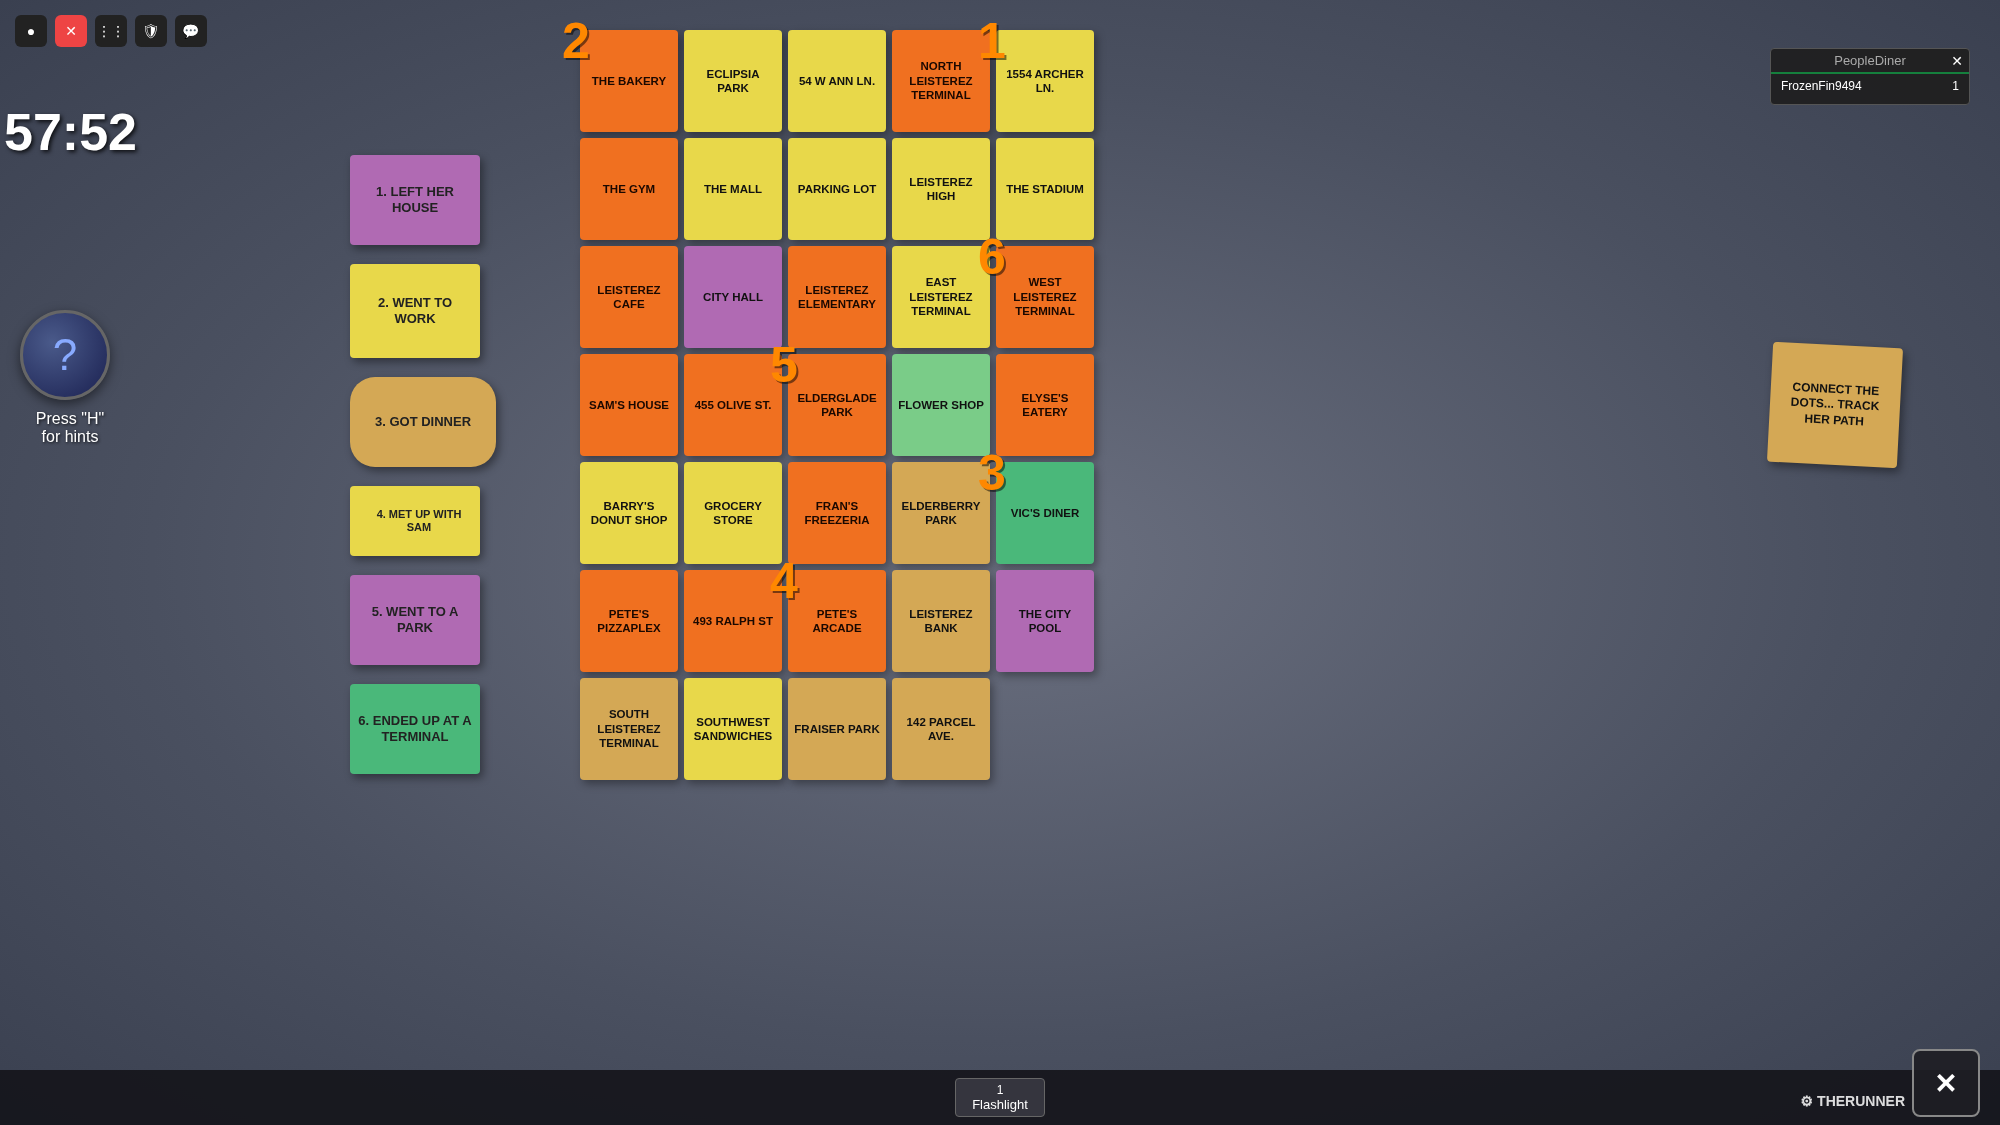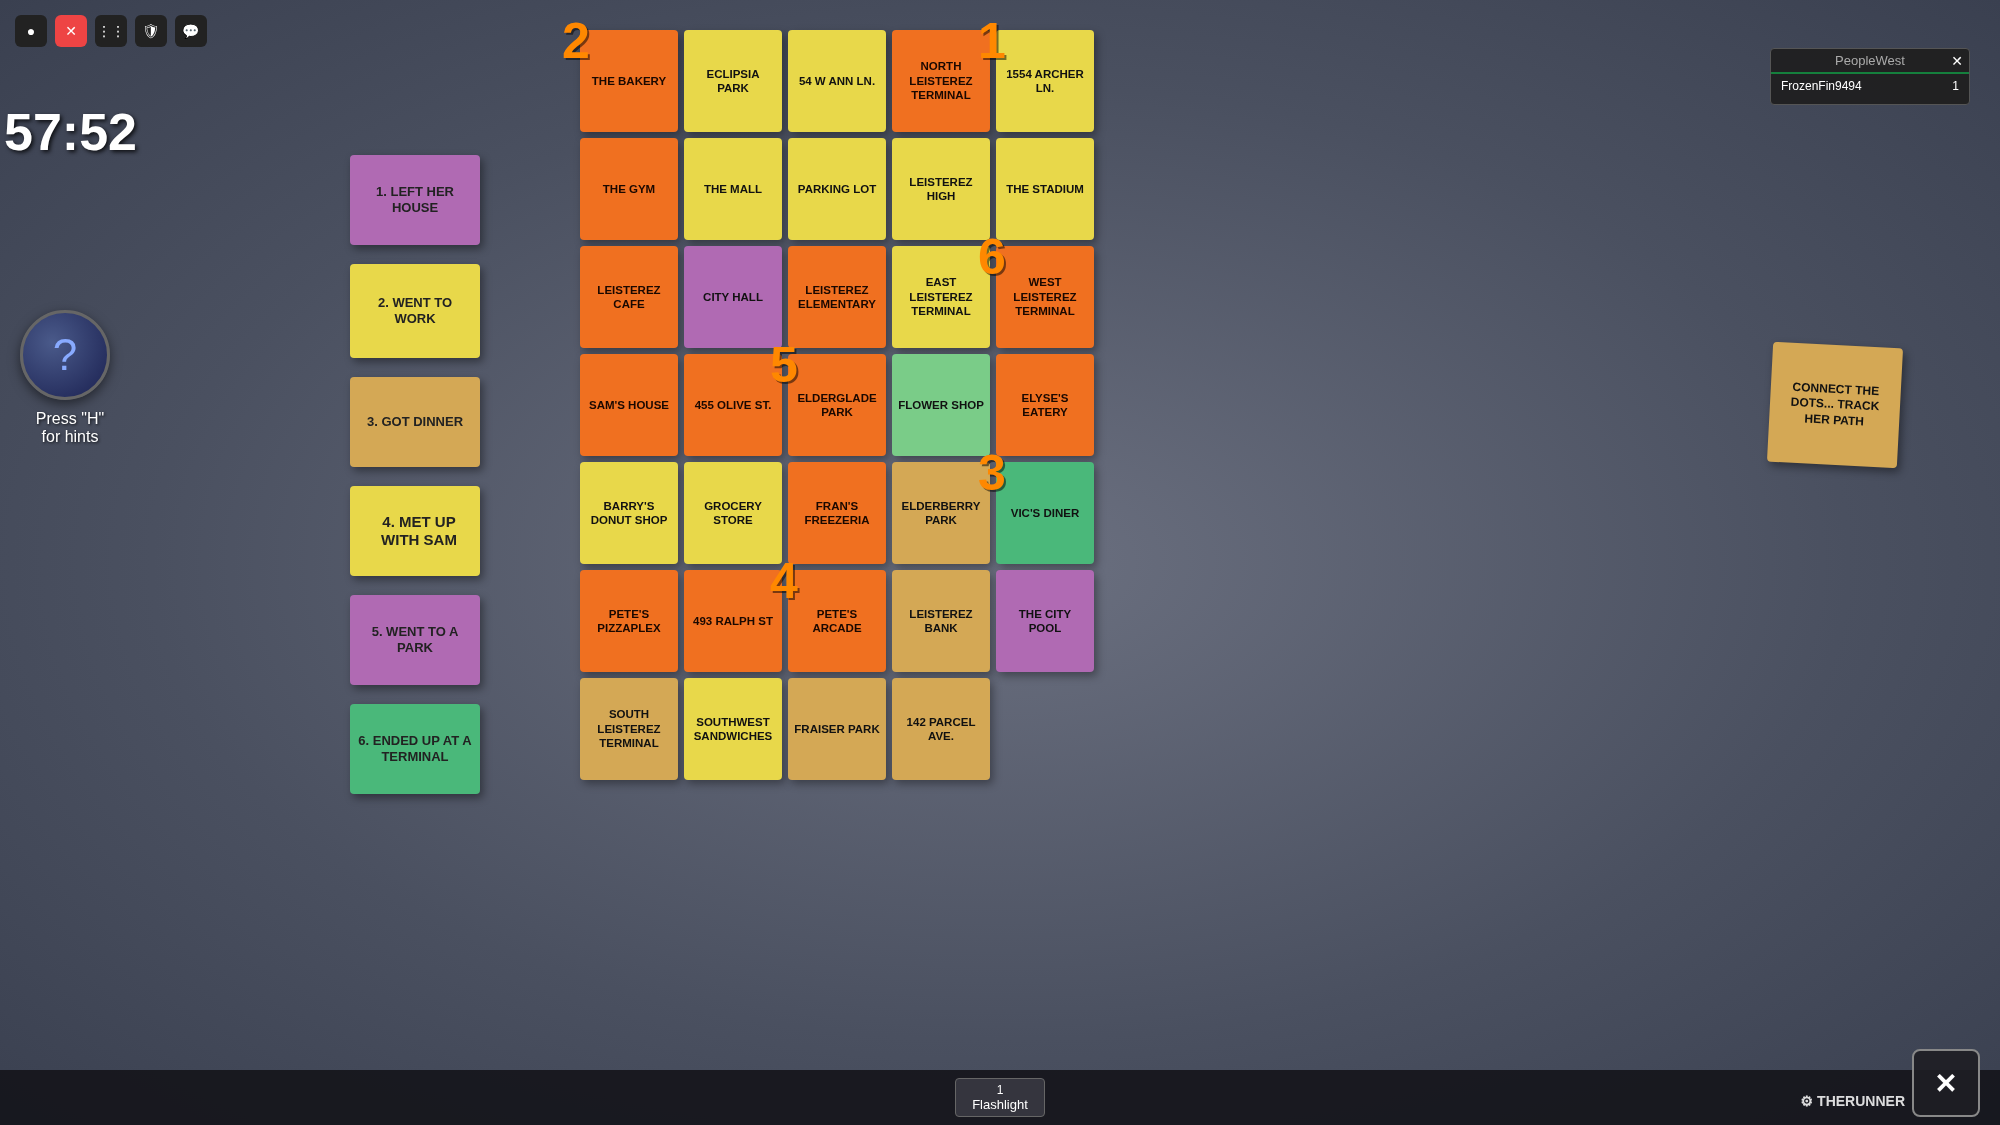--- a/index.html
+++ b/index.html
@@ -318,22 +318,22 @@
 <div class="timer">57:52</div>
 
 <div class="hint-btn">
   <span style="font-size:44px;">?</span>
 </div>
 <div class="hint-text">Press "H"<br>for hints</div>
 
 <div class="left-notes">
 <div class="sticky purple" style="width: 130px; height: 90px; font-size: 13px;">1. Left her House</div>
     <div class="sticky yellow" style="width: 130px; height: 94px; font-size: 13px;">2. Went to Work</div>
-    <div class="sticky tan" style="width: 130px; height: 90px; font-size: 13px;">3. Got Dinner</div>
-    <div class="sticky yellow" style="width: 130px; height: 90px; font-size: 15px; padding-left: 16px;">4. Met up with Sam</div>
+    <div class="sticky tan" style="width: 146px; height: 90px; font-size: 13px; border-radius: 25px;">3. Got Dinner</div>
+    <div class="sticky yellow" style="width: 130px; height: 70px; font-size: 11px; padding-left: 16px;">4. Met up with Sam</div>
     <div class="sticky purple" style="width: 130px; height: 90px; font-size: 13px;">5. Went to a Park</div>
     <div class="sticky green" style="width: 130px; height: 90px; font-size: 13px;">6. Ended up at a Terminal</div>
   </div>
 
 <div class="main-grid" id="main-grid">
 <div class="cell orange" style="position: relative; overflow: visible;">The Bakery<span class="num-badge" style="position: absolute; font-size: 50px; color: rgb(255, 136, 0); top: -20px; left: -18px; z-index: 30; pointer-events: none; text-shadow: rgba(0, 0, 0, 0.5) 2px 2px 0px;">2</span></div>
     <div class="cell yellow">Eclipsia Park</div>
     <div class="cell yellow">54 W Ann Ln.</div>
     <div class="cell orange">North Leisterez Terminal</div>
     <div class="cell yellow" style="position: relative; overflow: visible;">1554 Archer Ln.<span class="num-badge" style="position: absolute; font-size: 50px; color: rgb(255, 136, 0); top: -20px; left: -18px; z-index: 30; pointer-events: none; text-shadow: rgba(0, 0, 0, 0.5) 2px 2px 0px;">1</span></div>
@@ -369,21 +369,21 @@
   </div>
 
 <div class="right-note">
   <div class="connect-note">Connect the dots... Track her Path</div>
 </div>
 
 <div class="scoreboard">
   <span class="score-close">✕</span>
   <div class="score-header">
     <span>People</span>
-    <span>West</span>
+    <span>Diner</span>
   </div>
   <div class="score-row">
     <span>FrozenFin9494</span>
     <span>1</span>
   </div>
 </div>
 
 <div class="bottom-bar">
   <div class="flashlight-box">
     <span class="flashlight-number">1</span>

